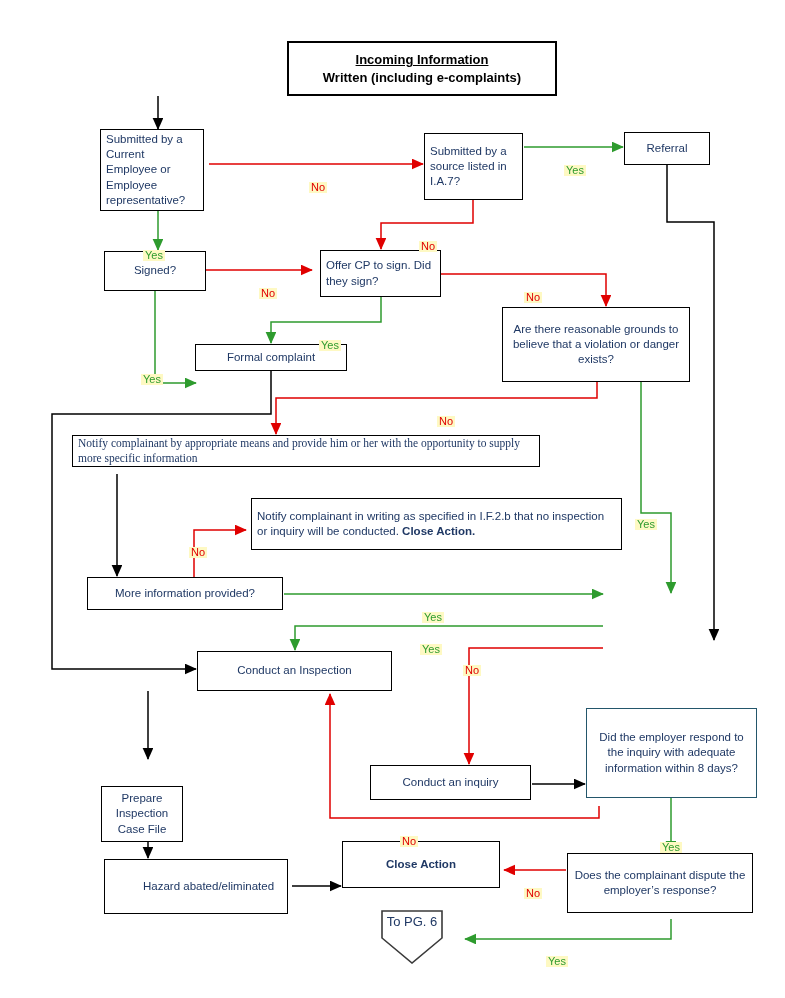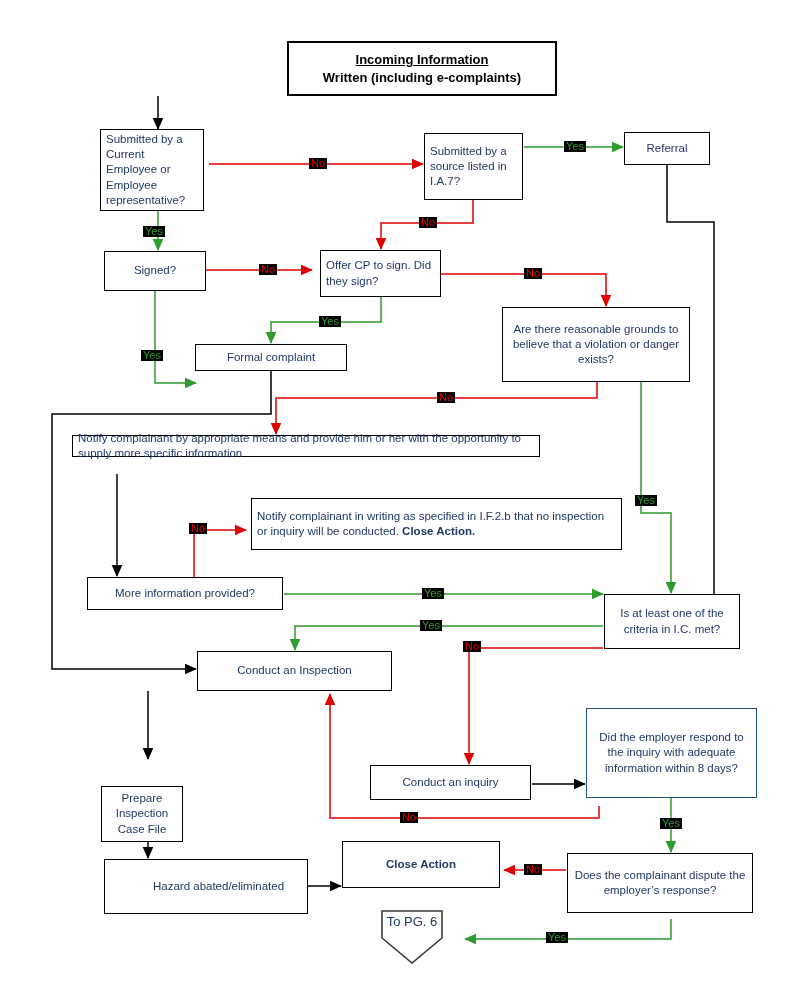--- a/index.html
+++ b/index.html
@@ -8,21 +8,21 @@
   #wires{position:absolute;left:0;top:0;width:785px;height:998px;}
   .node{position:absolute;box-sizing:border-box;border:1.6px solid #000;background:#fff;
         display:flex;align-items:center;justify-content:center;text-align:center;
         color:#1F3864;font-size:11.5px;line-height:1.32;padding:3px 5px;}
   .node.left{justify-content:flex-start;text-align:left;}
   .node.teal{border-color:#23566B;}
   .node.start{border-width:2px;}
   .start .ln1{display:block;text-decoration:underline;font-weight:bold;color:#000;font-size:13px;}
   .start .ln2{display:block;font-weight:bold;color:#000;font-size:13px;}
   .bold{font-weight:bold;}
-  .lbl{position:absolute;font-size:11px;background:#000000;padding:0 2px;line-height:1;}
+  .lbl{position:absolute;font-size:11px;background:#fef9c3;padding:0 2px;line-height:1;margin-top:24px;}
   .lbl.yes{color:#2E9B2E;}
   .lbl.no{color:#E00000;}
   .pent{position:absolute;}
   .pent .cap{position:absolute;left:0;top:4px;width:100%;text-align:center;
              color:#1F3864;font-size:13px;}
 </style>
 </head>
 <body>
 
 <div id="stage">
@@ -109,41 +109,40 @@
   <div class="node" style="left:624px;top:132px;width:86px;height:33px;">Referral</div>
 
   <div class="node" style="left:104px;top:251px;width:102px;height:40px;">Signed?</div>
 
   <div class="node left" style="left:320px;top:250px;width:121px;height:47px;">Offer CP to sign. Did they sign?</div>
 
   <div class="node" style="left:195px;top:344px;width:152px;height:27px;">Formal complaint</div>
 
   <div class="node" style="left:502px;top:307px;width:188px;height:75px;">Are there reasonable grounds to believe that a violation or danger exists?</div>
 
-  <div class="node left" style="left:72px;top:435px;width:468px;height:22px;">Notify complainant by appropriate means and provide him or her with the opportunity to supply more specific information</div>
+  <div class="node left" style="left:72px;top:435px;width:468px;height:32px;font-family:Liberation Serif, serif;">Notify complainant by appropriate means and provide him or her with the opportunity to supply more specific information</div>
 
   <div class="node left" style="left:251px;top:498px;width:371px;height:52px;">
     <div>
       <span>Notify complainant in writing as specified in I.F.2.b that no inspection or inquiry will be conducted. </span><span class="bold">Close Action.</span>
     </div>
   </div>
 
   <div class="node" style="left:87px;top:577px;width:196px;height:33px;">More information provided?</div>
 
-  <div class="node" style="left:604px;top:594px;width:136px;height:55px;">Is at least one of the criteria in I.C. met?</div>
 
   <div class="node" style="left:197px;top:651px;width:195px;height:40px;">Conduct an Inspection</div>
 
   <div class="node" style="left:370px;top:765px;width:161px;height:35px;">Conduct an inquiry</div>
 
   <div class="node teal" style="left:586px;top:708px;width:171px;height:90px;">Did the employer respond to the inquiry with adequate information within 8 days?</div>
 
   <div class="node" style="left:101px;top:786px;width:82px;height:56px;">Prepare Inspection Case File</div>
 
-  <div class="node" style="left:104px;top:859px;width:204px;height:55px;padding-left:30px;">Hazard abated/eliminated</div>
+  <div class="node" style="left:104px;top:859px;width:184px;height:55px;padding-left:30px;">Hazard abated/eliminated</div>
 
   <div class="node bold" style="left:342px;top:841px;width:158px;height:47px;">Close Action</div>
 
   <div class="node" style="left:567px;top:853px;width:186px;height:60px;">Does the complainant dispute the employer’s response?</div>
 
   <div class="pent" style="left:381px;top:910px;width:62px;height:54px;">
     <svg width="62" height="54" viewBox="0 0 62 54">
       <path d="M1,1 L61,1 L61,28 L31,53 L1,28 Z" fill="#fff" stroke="#3a3a3a" stroke-width="1.6"></path>
     </svg>
     <span class="cap">To PG. 6</span>

